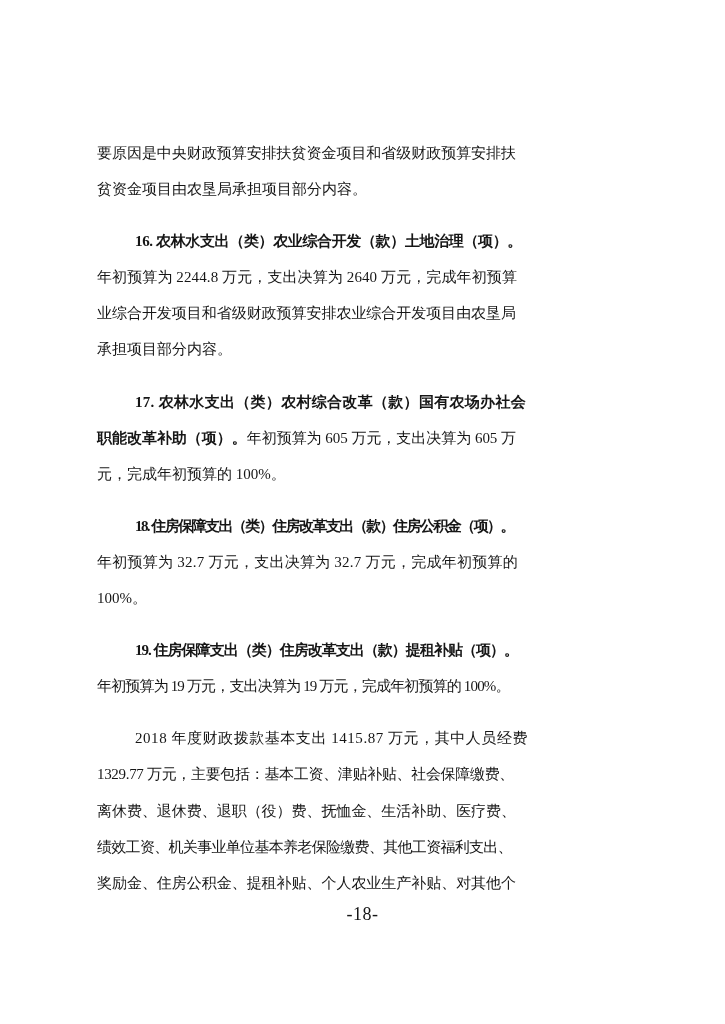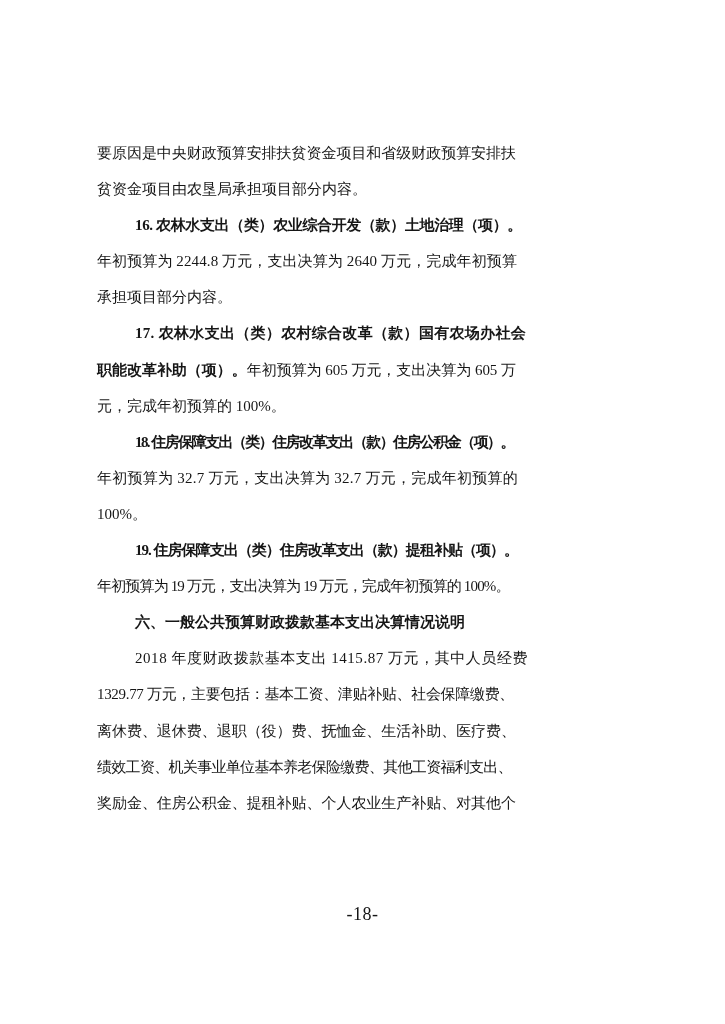--- a/index.html
+++ b/index.html
@@ -22,21 +22,21 @@
     top: 135px;
     width: 531px;
   }
   .line {
     height: 36.1px;
     line-height: 36.1px;
     font-size: 15px;
     white-space: nowrap;
     overflow: visible;
   }
-  .line.indent { padding-left: 38px; }
+  .line.indent { padding-left: 38px; margin-top: 16px; }
   .seg-bold { font-weight: bold; }
   .seg-hei {
     font-weight: bold;
     font-family: "Liberation Sans", "DejaVu Sans", sans-serif;
   }
   .footer {
     position: absolute;
     left: 0;
     right: 0;
     top: 901px;
@@ -51,30 +51,30 @@
 </style>
 </head>
 <body>
 
 <div class="page">
   <div class="content">
       <div class="line justify"><span class="ln-inner" style="letter-spacing: -0.036px;"><span class="">要原因是中央财政预算安排扶贫资金项目和省级财政预算安排扶</span></span></div>
       <div class="line"><span class="ln-inner"><span class="">贫资金项目由农垦局承担项目部分内容。</span></span></div>
       <div class="line indent justify"><span class="ln-inner" style="letter-spacing: -0.362px;"><span class="seg-bold ">16. 农林水支出（类）农业综合开发（款）土地治理（项）。</span></span></div>
       <div class="line justify"><span class="ln-inner" style="letter-spacing: 0.104px;"><span class="">年初预算为 2244.8 万元，支出决算为 2640 万元，完成年初预算</span></span></div>
+      <div class="line justify"><span class="ln-inner" style="letter-spacing: -0.036px;"><span class="">业综合开发项目和省级财政预算安排农业综合开发项目由农垦局</span></span></div>
       <div class="line"><span class="ln-inner"><span class="">承担项目部分内容。</span></span></div>
       <div class="line indent justify"><span class="ln-inner" style="letter-spacing: 0.304px;"><span class="seg-bold ">17. 农林水支出（类）农村综合改革（款）国有农场办社会</span></span></div>
       <div class="line justify"><span class="ln-inner" style="letter-spacing: -0.029px;"><span class="seg-bold ">职能改革补助（项）。</span><span class="">年初预算为 605 万元，支出决算为 605 万</span></span></div>
       <div class="line"><span class="ln-inner"><span class="">元，完成年初预算的 100%。</span></span></div>
       <div class="line indent justify"><span class="ln-inner" style="letter-spacing: -1.565px;"><span class="seg-bold ">18. 住房保障支出（类）住房改革支出（款）住房公积金（项）。</span></span></div>
       <div class="line justify"><span class="ln-inner" style="letter-spacing: 0.243px;"><span class="">年初预算为 32.7 万元，支出决算为 32.7 万元，完成年初预算的</span></span></div>
       <div class="line"><span class="ln-inner"><span class="">100%。</span></span></div>
       <div class="line indent justify"><span class="ln-inner" style="letter-spacing: -0.983px;"><span class="seg-bold ">19. 住房保障支出（类）住房改革支出（款）提租补贴（项）。</span></span></div>
       <div class="line justify"><span class="ln-inner" style="letter-spacing: -0.84px;"><span class="">年初预算为 19 万元，支出决算为 19 万元，完成年初预算的 100%。</span></span></div>
-      <div class="line indent"><span class="ln-inner"><span class="seg-hei">六、一般公共预算财政拨款基本支出决算情况说明</span></span></div>
       <div class="line indent justify"><span class="ln-inner" style="letter-spacing: 0.545px;"><span class="">2018 年度财政拨款基本支出 1415.87 万元，其中人员经费</span></span></div>
       <div class="line justify"><span class="ln-inner" style="letter-spacing: -0.318px; margin-top: 48px;"><span class="">1329.77 万元，主要包括：基本工资、津贴补贴、社会保障缴费、</span></span></div>
       <div class="line justify"><span class="ln-inner" style="letter-spacing: -0.036px;"><span class="">离休费、退休费、退职（役）费、抚恤金、生活补助、医疗费、</span></span></div>
       <div class="line justify"><span class="ln-inner" style="letter-spacing: -0.69px;"><span class="">绩效工资、机关事业单位基本养老保险缴费、其他工资福利支出、</span></span></div>
       <div class="line justify"><span class="ln-inner" style="letter-spacing: -0.036px;"><span class="">奖励金、住房公积金、提租补贴、个人农业生产补贴、对其他个</span></span></div>
     </div>
   <div class="footer">-18-</div>
 </div>
 
 </body></html>

